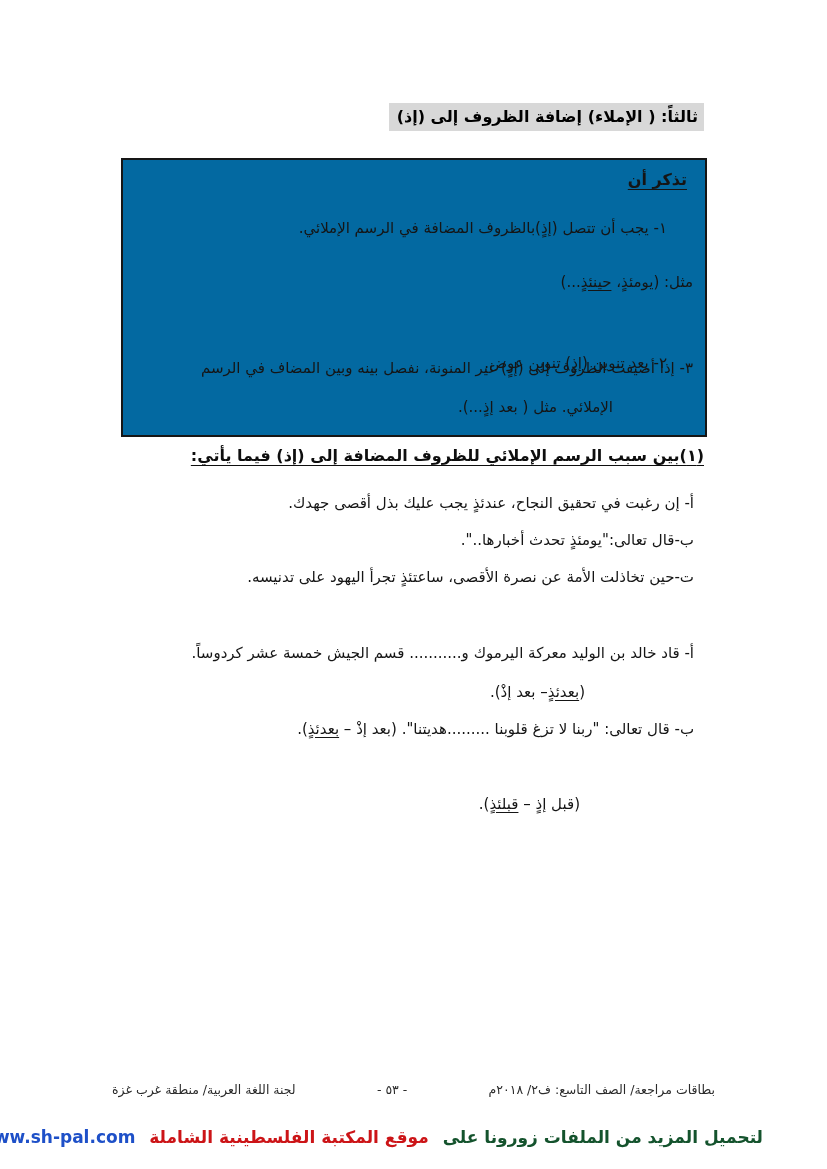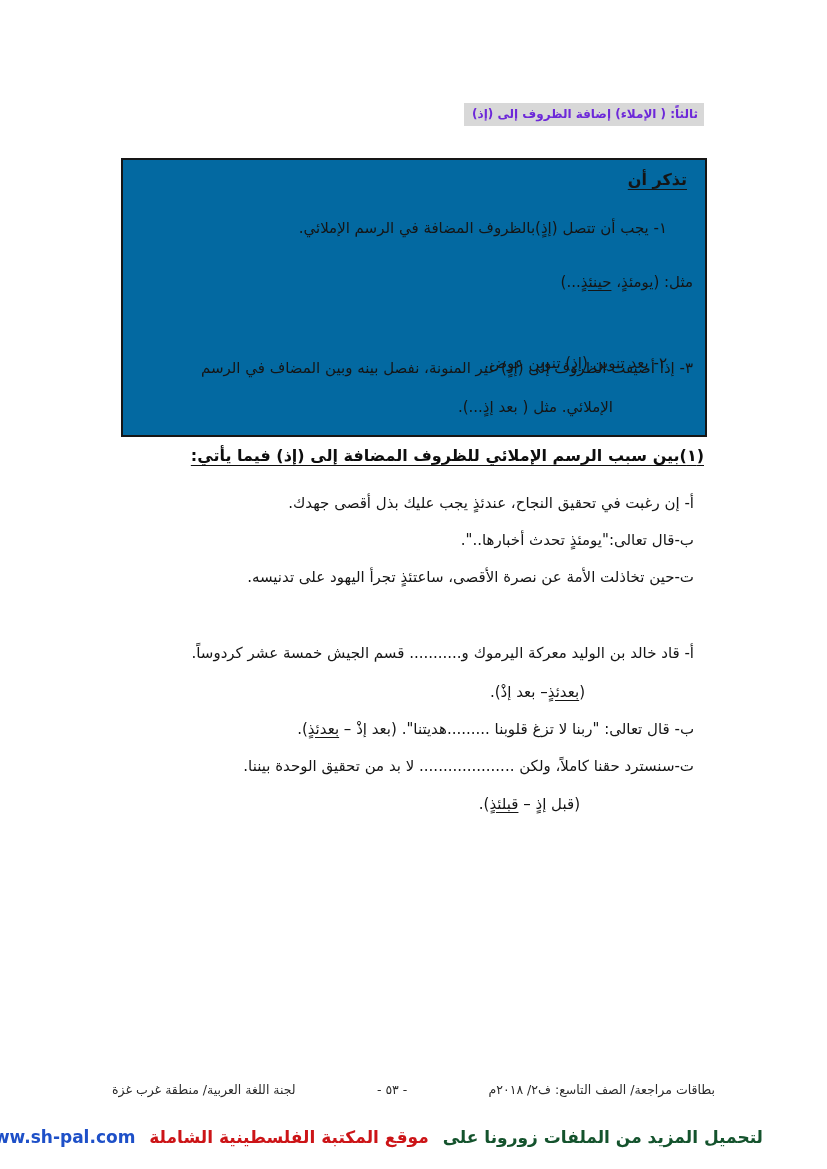--- a/index.html
+++ b/index.html
@@ -4,21 +4,21 @@
 <style>
   html,body{margin:0;padding:0;background:#ffffff;}
   .page{
     position:relative;width:827px;height:1169px;background:#ffffff;
     direction:rtl;font-family:"DejaVu Sans",sans-serif;color:#151515;
     overflow:hidden;margin:0 auto;
   }
   .abs{position:absolute;white-space:nowrap;}
   .title-highlight{
     top:103px;right:123px;background:#d8d8d8;padding:4px 6px 5px 8px;
-    font-size:12px;font-weight:bold;color:#6d28d9;
+    font-size:16px;font-weight:bold;color:#000000;
   }
   .remember-box{
     position:absolute;top:158px;left:121px;right:120px;height:275px;
     border:2px solid #161616;background:#0369a1;
   }
   .box-heading{
     position:absolute;top:10px;right:18px;font-size:16px;font-weight:bold;
     text-decoration:underline;text-underline-offset:4px;white-space:nowrap;
   }
   .box-line{position:absolute;font-size:15px;white-space:nowrap;}
@@ -69,21 +69,20 @@
   <div class="abs q-item" style="top:523px;right:133px;">ب-قال تعالى:"يومئذٍ تحدث أخبارها..".</div>
   <div class="abs q-item" style="top:560px;right:133px;">ت-حين تخاذلت الأمة عن نصرة الأقصى، ساعتئذٍ تجرأ اليهود على تدنيسه.</div>
 
   <div class="abs q-item" style="top:636px;right:133px;">أ- قاد خالد بن الوليد معركة اليرموك و........... قسم الجيش خمسة عشر كردوساً.</div>
   <div class="abs q-item" style="top:675px;right:242px;">
     <span>(</span><span class="u">بعدئذٍ</span><span>– بعد إذْ).</span>
   </div>
   <div class="abs q-item" style="top:712px;right:133px;">
     <span>ب- قال تعالى: "ربنا لا تزغ قلوبنا .........هديتنا".  (بعد إذْ – </span><span class="u">بعدئذٍ</span><span>).</span>
   </div>
-  <div class="abs q-item" style="top:749px;right:133px;">ت-سنسترد حقنا كاملاً، ولكن .................... لا بد من تحقيق الوحدة بيننا.</div>
   <div class="abs q-item" style="top:787px;right:247px;">
     <span>(قبل إذٍ – </span><span class="u">قبلئذٍ</span><span>).</span>
   </div>
 
   <div class="footer-row">
     <span>بطاقات مراجعة/ الصف التاسع: ف٢/ ٢٠١٨م</span>
     <span>- ٥٣ -</span>
     <span>لجنة اللغة العربية/ منطقة غرب غزة</span>
   </div>
 

